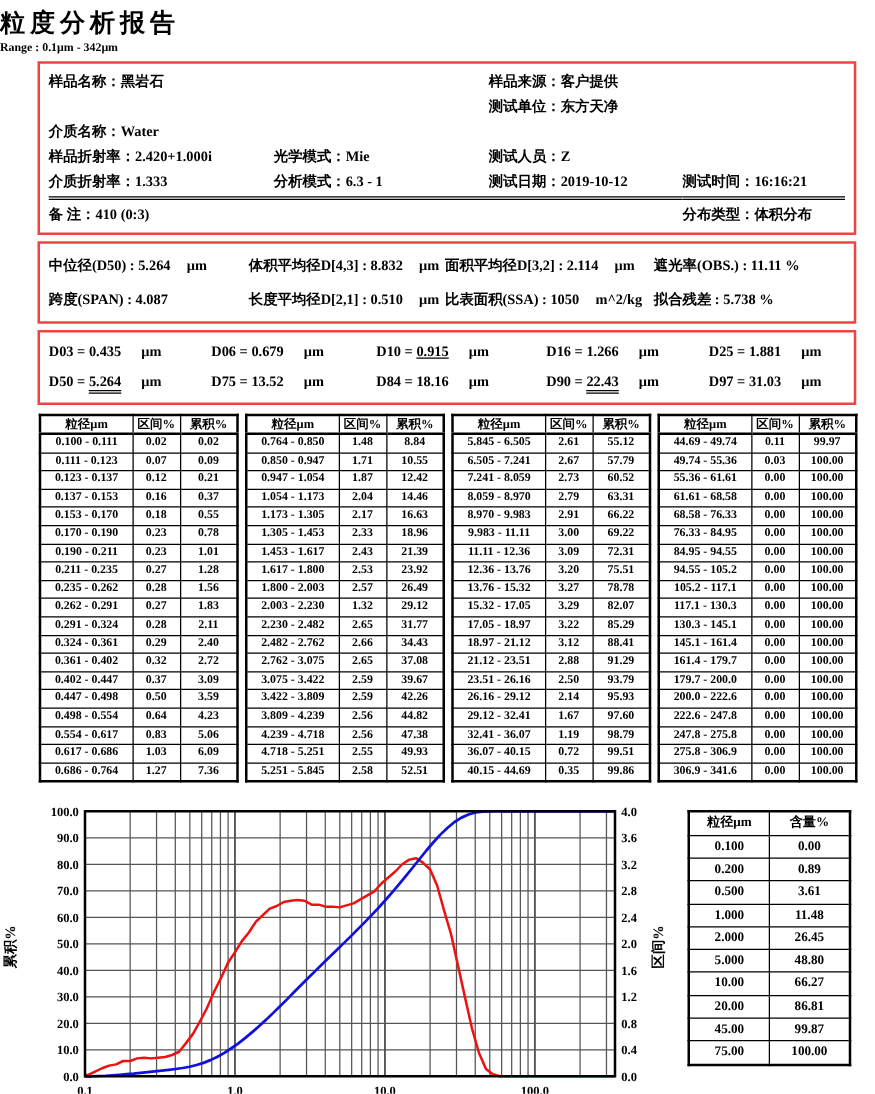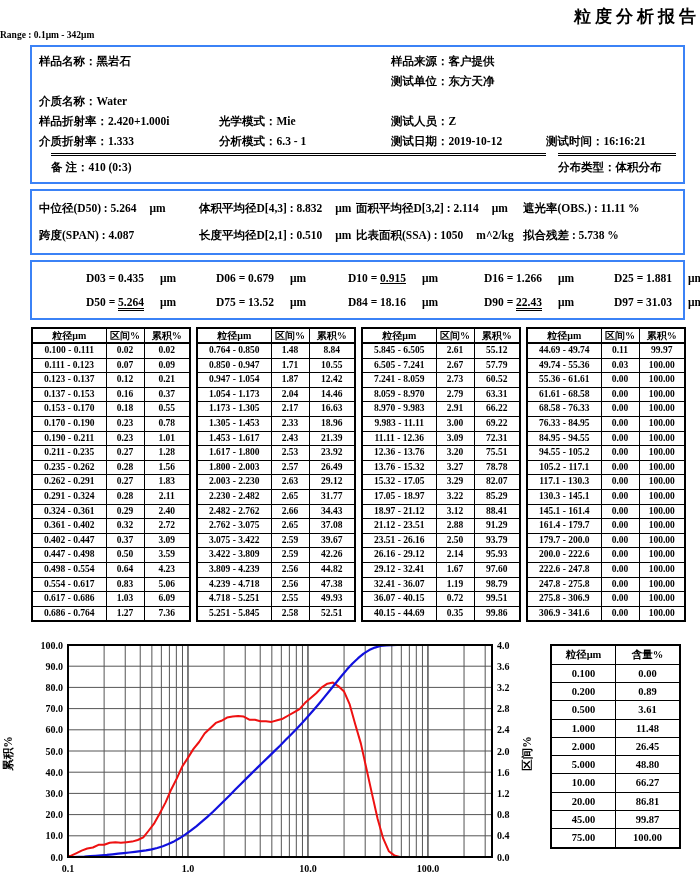--- a/index.html
+++ b/index.html
@@ -1,33 +1,33 @@
 <!DOCTYPE html>
 <html><head>
 <meta charset="utf-8">
 <style>
   html,body { margin:0; padding:0; }
   body {
     width:700px; height:875px; background:#fff; color:#000; position:relative;
     font-family:"Liberation Serif","DejaVu Serif",serif; font-weight:bold; font-size:11px;
     overflow:hidden;
   }
-  .title { text-align:right; font-size:17px; letter-spacing:4px; padding-top:5px; }
+  .title { text-align:left; font-size:20px; letter-spacing:4px; padding-top:5px; }
   .range-label { text-align:left; margin:2px 18px 0 0; font-size:9.5px; }
-  .box { border:2px solid #3b82f6; margin:5px 15px 0 30px; padding:4px 7px; }
+  .box { border:2px solid #ef4444; margin:5px 15px 0 30px; padding:4px 7px; }
   
   #info-grid { display:grid; grid-template-columns:180px 172px 155px 1fr; }
   .info-item { padding:2.5px 0; font-size:11.5px; white-space:nowrap; }
-  .info-item.bt { border-top:3px double #000; margin-top:2px; padding-top:4px;margin-left:12px; }
+  .info-item.bt { border-top:3px double #000; margin-top:2px; padding-top:4px; }
   
   #summary-grid { display:grid; grid-template-columns:160px 157px 167px 1fr; }
   .sum-item { padding:6px 0; font-size:11.5px; white-space:nowrap; }
   .sum-unit { margin-left:13px; }
   
-  #d-grid { display:grid; grid-template-columns:130px 132px 136px 130px 1fr;margin-left:47px; }
+  #d-grid { display:grid; grid-template-columns:130px 132px 136px 130px 1fr; }
   .d-item { padding:6px 0; font-size:11.5px; white-space:nowrap; }
   .d-unit { margin-left:16px; }
   .u1 { text-decoration:underline; }
   .u2 { border-bottom:3px double #000; }
   
   #dist-tables { display:flex; gap:5px; margin:7px 15px 0 31px; }
   table.grp { border-collapse:collapse; border:2px solid #000; table-layout:fixed; width:158px; }
   table.grp th, table.grp td {
     border:1px solid #000; text-align:center; padding:0;
     font-size:9.5px; height:13.6px; line-height:13.6px; white-space:nowrap; overflow:hidden;
@@ -264,21 +264,21 @@
           <td>2.53</td>
           <td>23.92</td>
         </tr>
         <tr>
           <td>1.800 - 2.003</td>
           <td>2.57</td>
           <td>26.49</td>
         </tr>
         <tr>
           <td>2.003 - 2.230</td>
-          <td>2.63</td>
+          <td>1.32</td>
           <td>29.12</td>
         </tr>
         <tr>
           <td>2.230 - 2.482</td>
           <td>2.65</td>
           <td>31.77</td>
         </tr>
         <tr>
           <td>2.482 - 2.762</td>
           <td>2.66</td>

